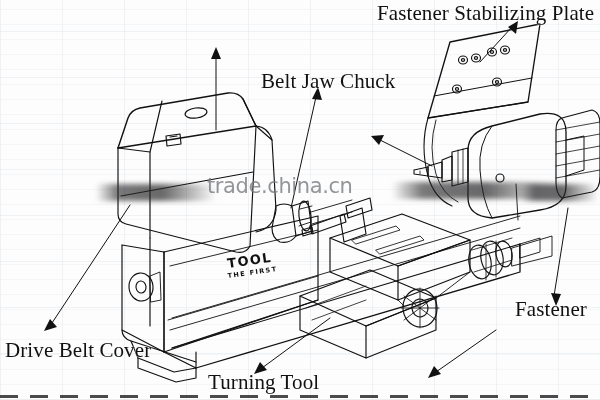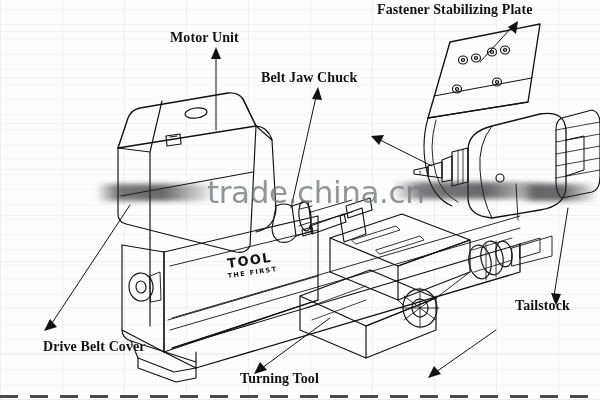--- a/index.html
+++ b/index.html
@@ -42,51 +42,51 @@
   #drawing {
     position: absolute;
     inset: 0;
   }
   #drawing svg { display: block; }
 
   
   .label {
     position: absolute;
     color: #111111;
-    font-weight: 700;
-    font-size: 14px;
+    font-weight: 400;
+    font-size: 21px;
     line-height: 1;
     letter-spacing: .1px;
     white-space: nowrap;
     text-shadow: 0 0 1px rgba(255,255,255,.9), 0 0 2px rgba(255,255,255,.7);
   }
 
   #label-fastener-plate { left: 377px; top: 3px; }
   #label-motor-unit     { left: 170px; top: 31px; }
   #label-three-jaw      { left: 261px; top: 71px; }
   #label-center-needle  { left: 322px; top: 120px; }
   #label-tailstock      { left: 515px; top: 299px; }
-  #label-drive-belt     { left: 5px;   top: 340px; margin-left: 38px; }
-  #label-turning-tool   { left: 208px; top: 372px; margin-left: 32px; }
+  #label-drive-belt     { left: 5px;   top: 340px; }
+  #label-turning-tool   { left: 208px; top: 372px; }
   #label-large-slide    { left: 398px; top: 375px; }
 
   
   #watermark-band {
     position: absolute;
     left: 0; right: 0;
     top: 168px;
     height: 44px;
     pointer-events: none;
   }
   #watermark-text {
     position: absolute;
     left: 207px;
     top: 6px;
     font-family: "DejaVu Sans", "Liberation Sans", sans-serif;
-    font-size: 31px;
+    font-size: 21px;
     font-weight: 400;
     color: rgba(120,122,126,0.80);
     letter-spacing: -0.4px;
     filter: blur(0.25px);
   }
   .smudge {
     position: absolute;
     height: 17px;
     background: linear-gradient(90deg,
         rgba(40,40,42,0.0) 0%,
@@ -294,26 +294,25 @@
 
   <div id="watermark-band">
     <div class="smudge" id="smudge-left"></div>
     <div class="smudge" id="smudge-right"></div>
     <div class="smudge" id="smudge-far-right"></div>
     <div id="watermark-text">trade.china.cn</div>
   </div>
 
   <div class="label" id="label-fastener-plate">Fastener Stabilizing Plate</div>
 
-  <div class="label" id="label-motor-unit">Motor Unit</div>
 
   <div class="label" id="label-three-jaw">Belt Jaw Chuck</div>
 
 
-  <div class="label" id="label-tailstock">Tailstock</div>
+  <div class="label" id="label-tailstock">Fastener</div>
 
   <div class="label" id="label-drive-belt">Drive Belt Cover</div>
 
   <div class="label" id="label-turning-tool">Turning Tool</div>
 
 
   <div id="bottom-dashes"></div>
 
 </div>
 

